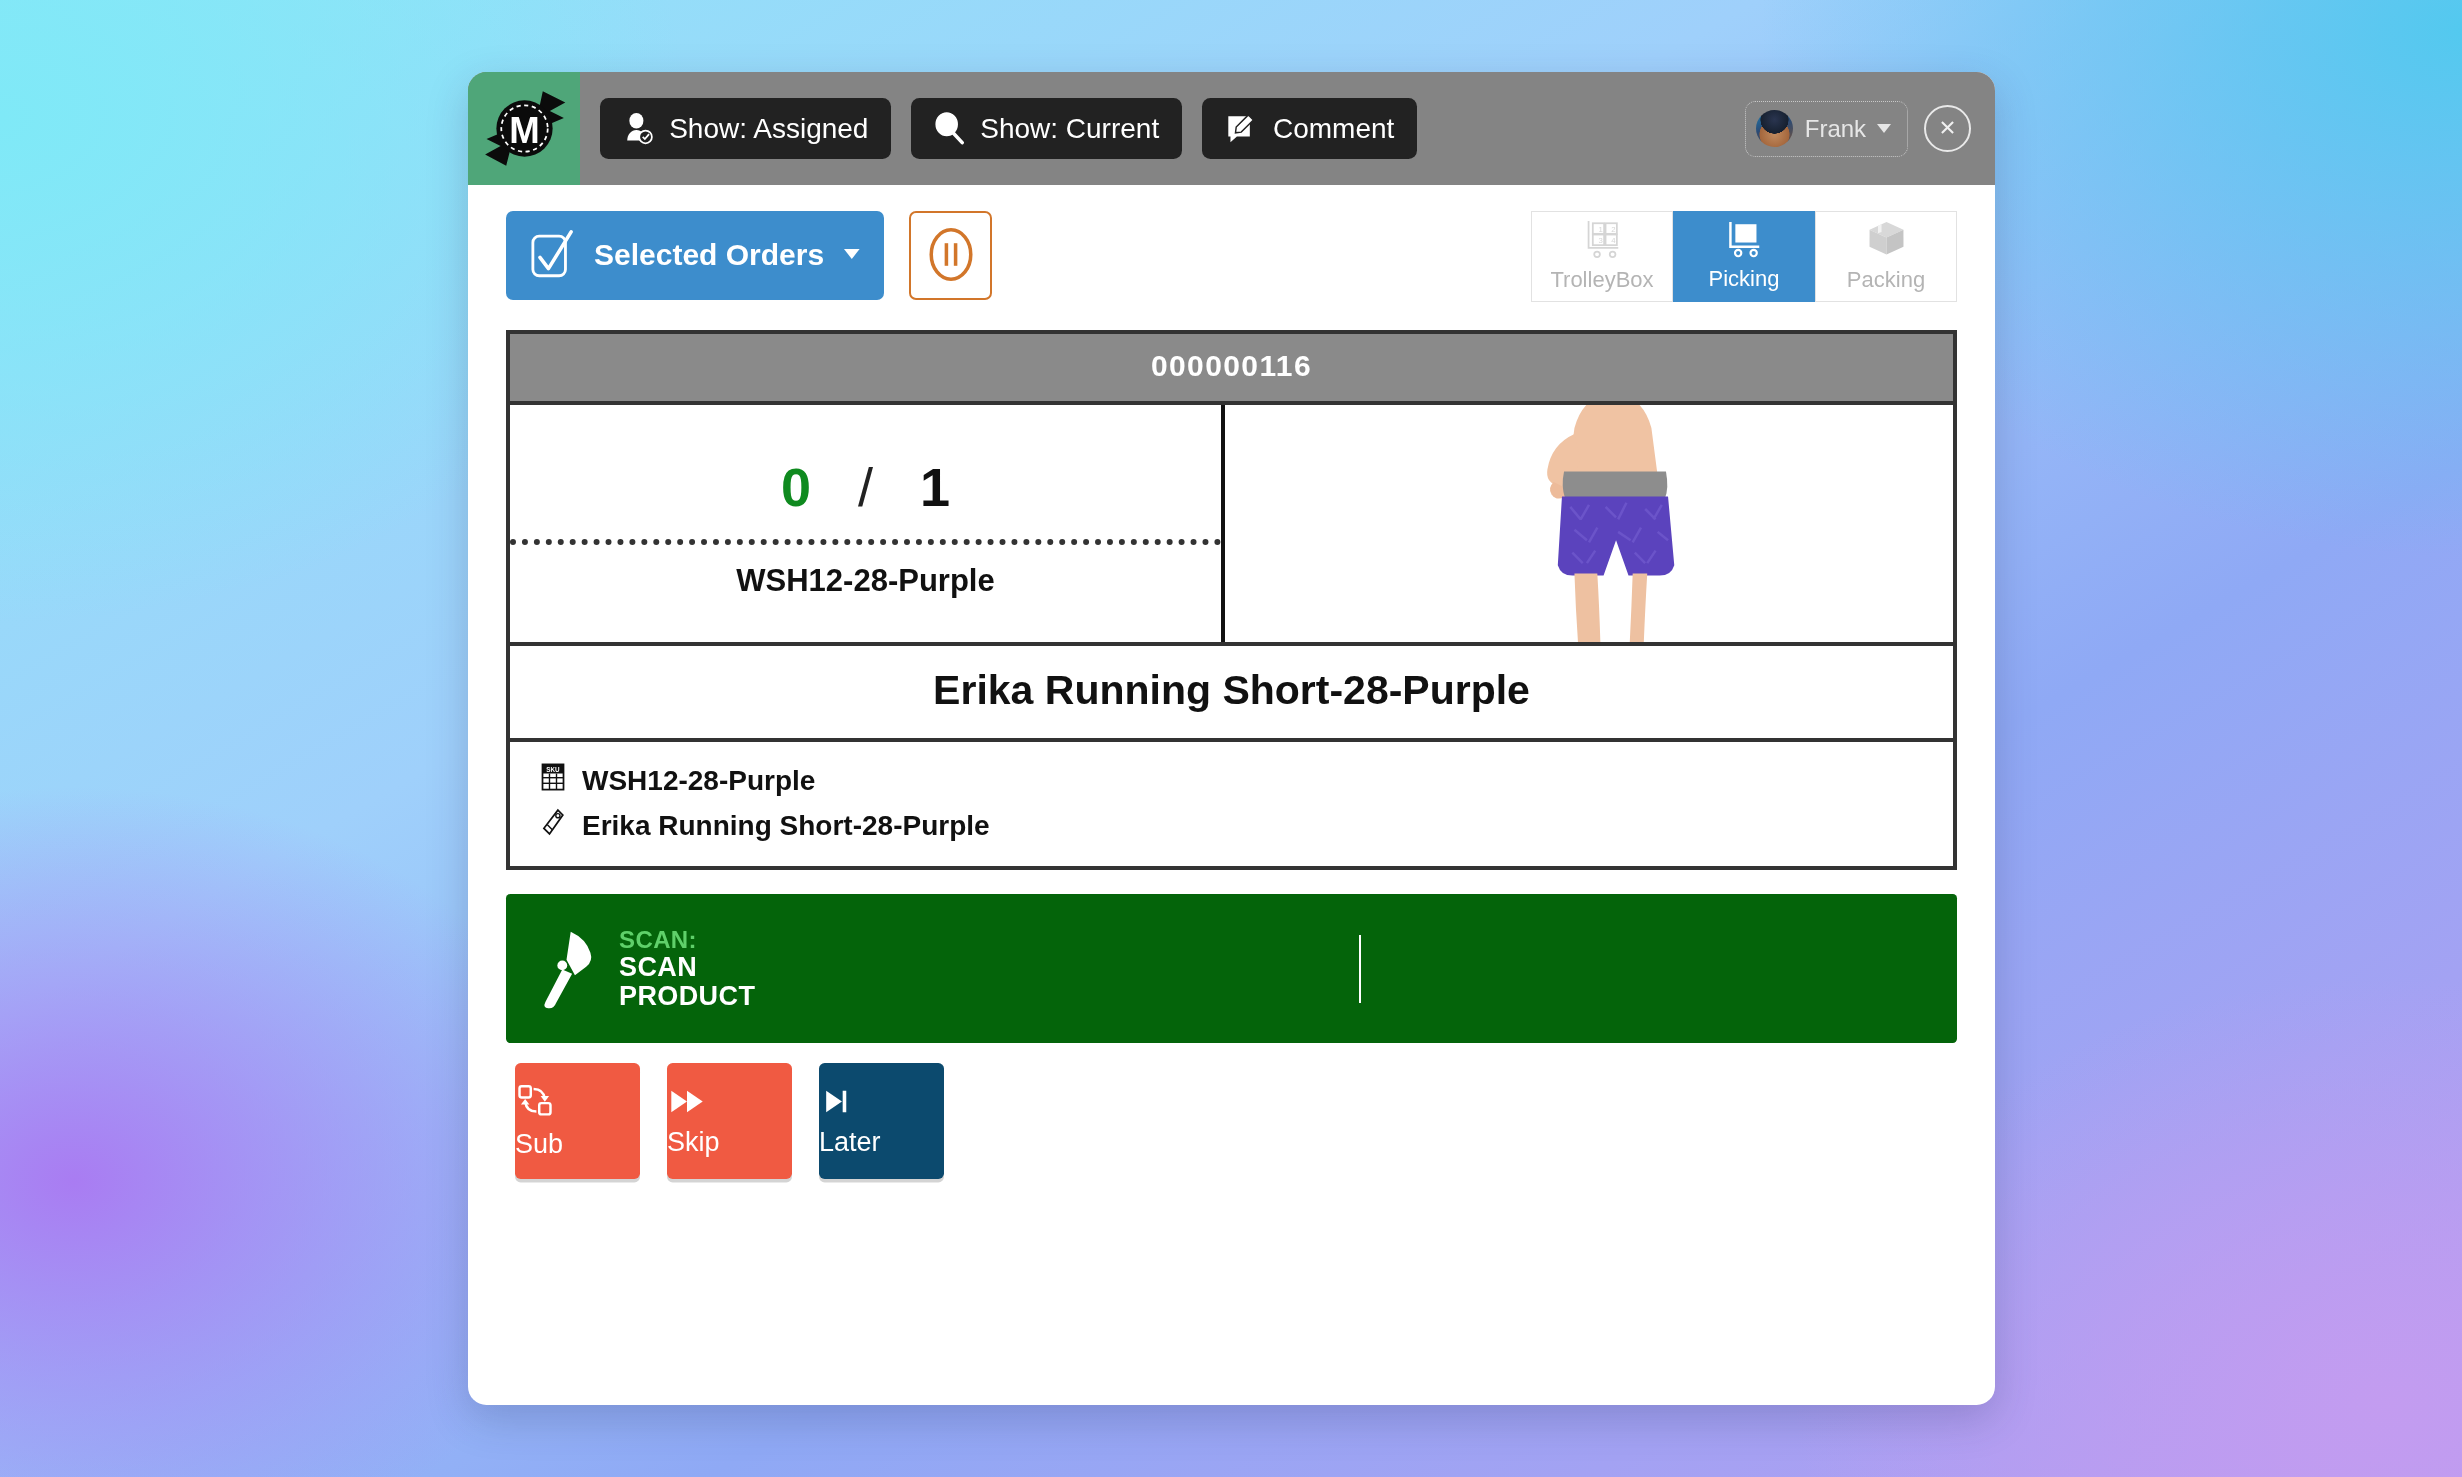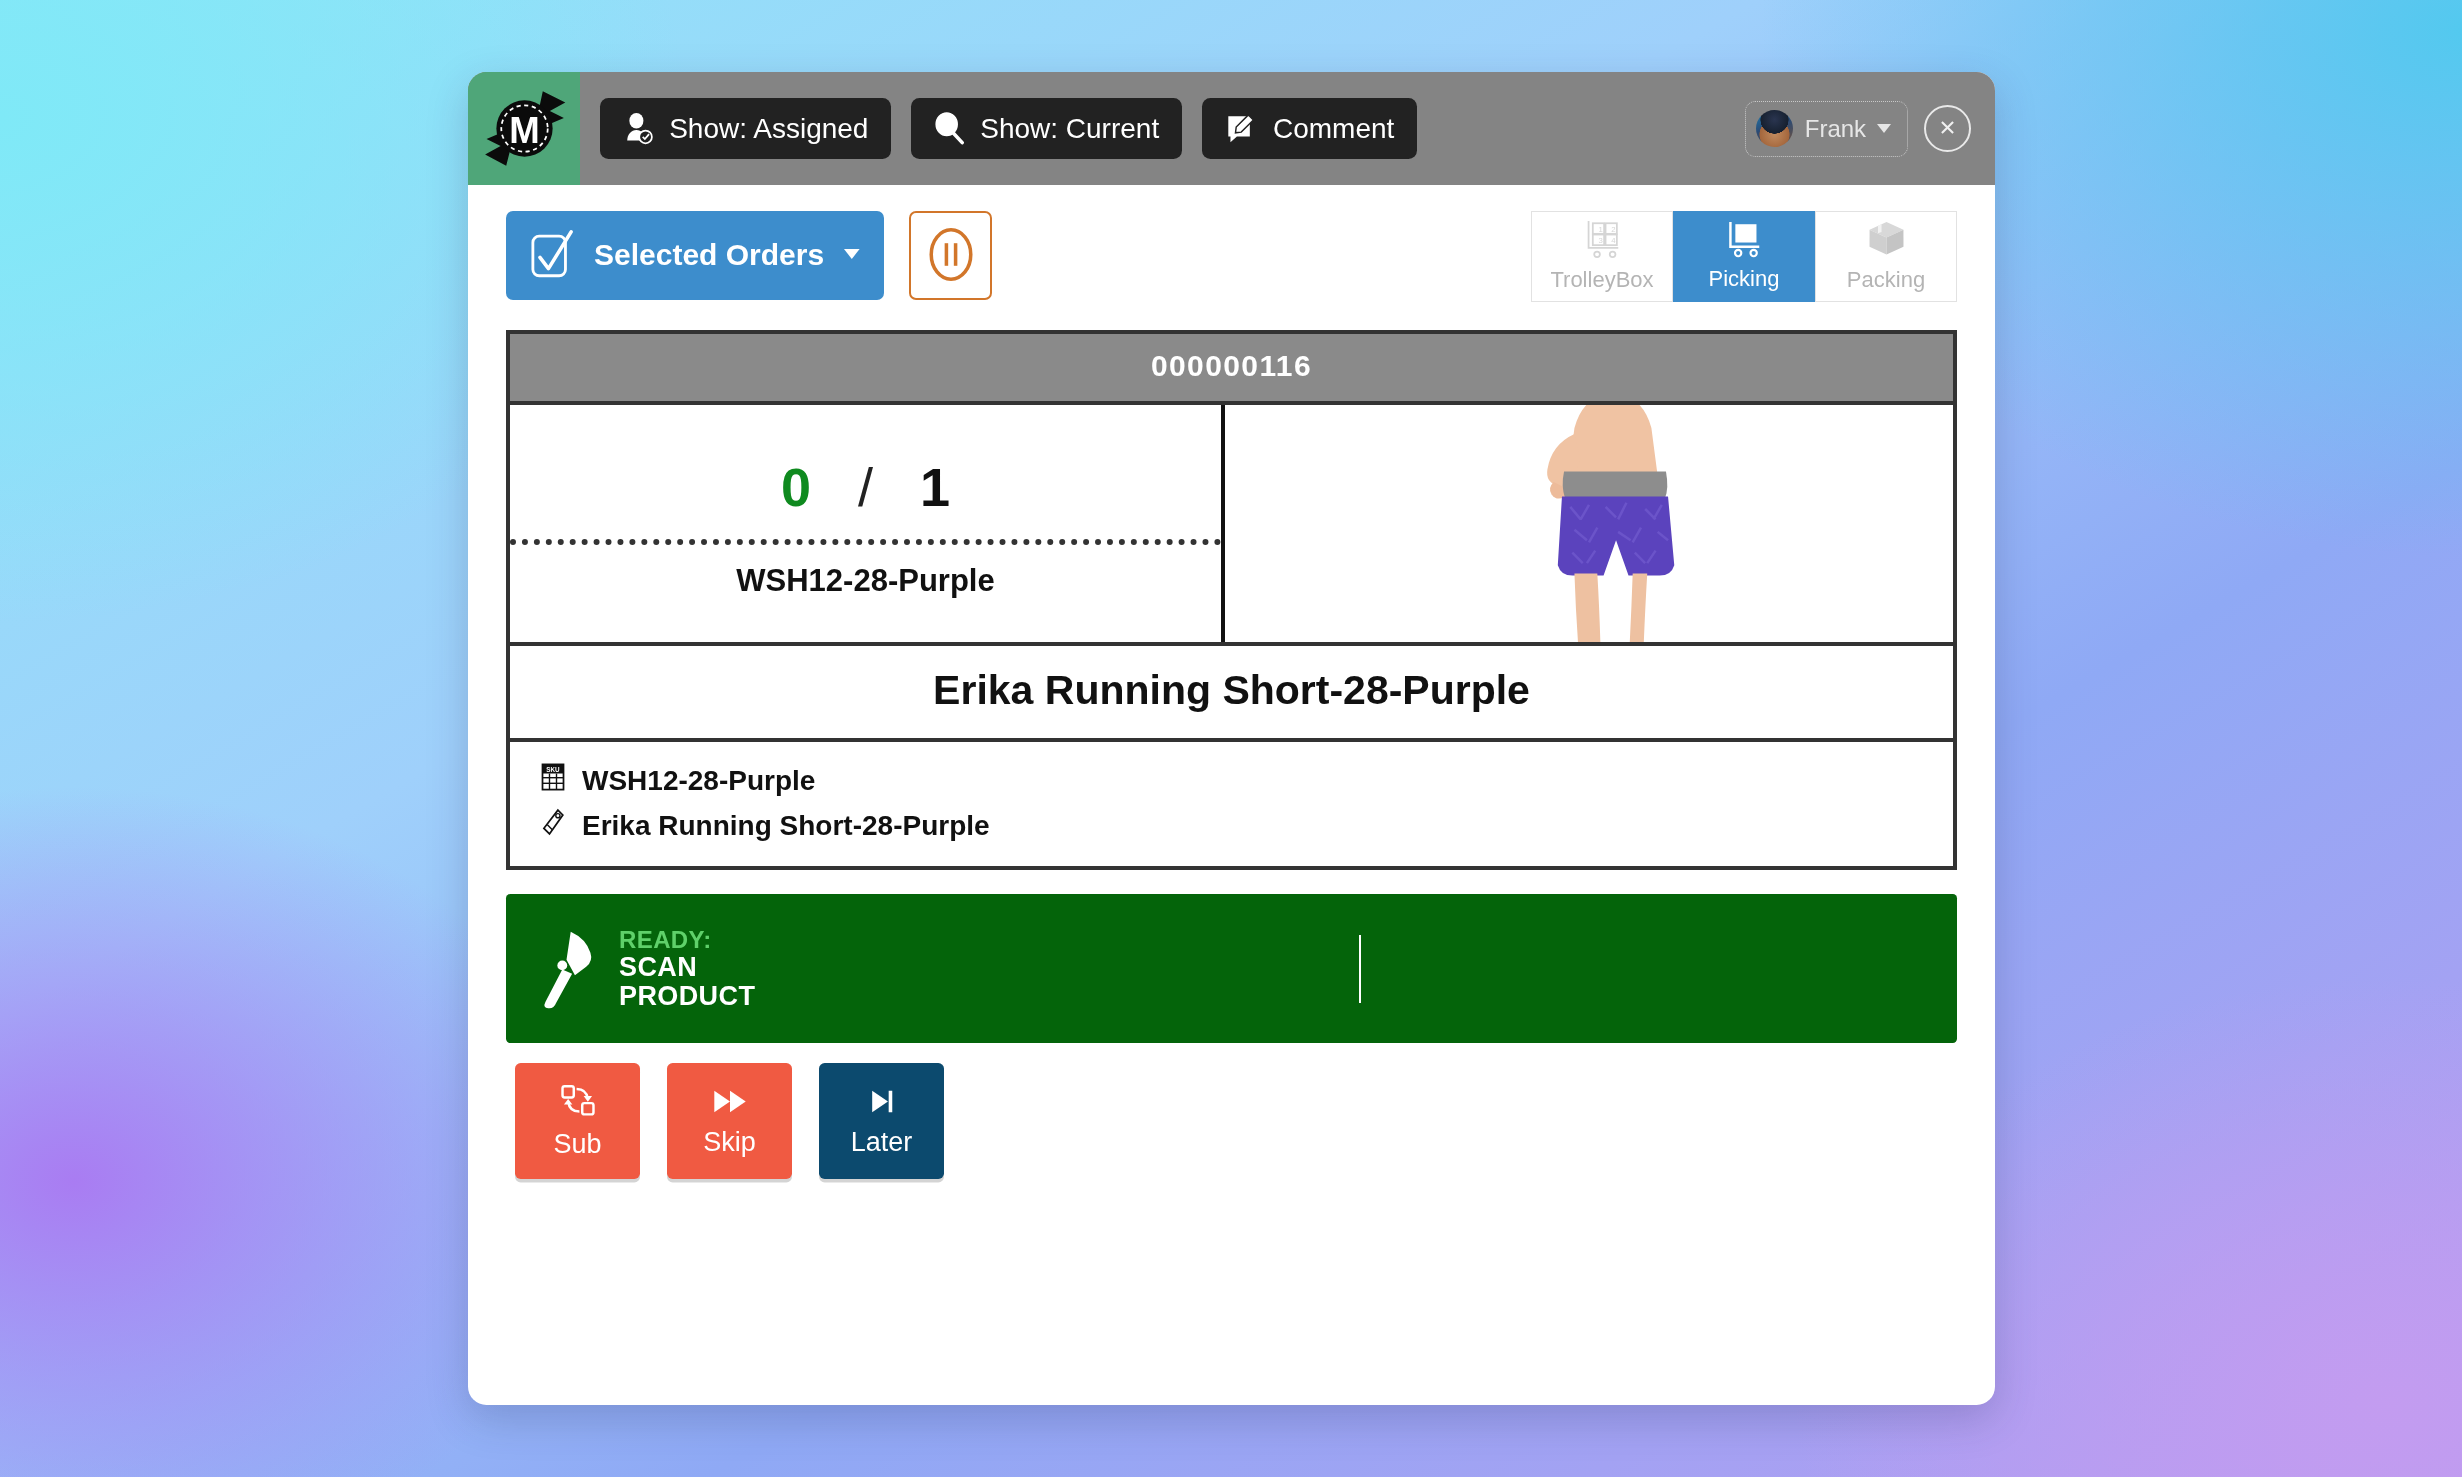--- a/index.html
+++ b/index.html
@@ -247,21 +247,21 @@
   
   .actions {
     margin: 20px 0 0 47px;
     display: flex; gap: 27px;
     flex: 0 0 auto;
   }
   .abtn {
     width: 125px; height: 116px;
     border-radius: 5.7px;
     display: flex; flex-direction: column;
-    align-items: center; justify-content: center;
+    align-items: flex-start; justify-content: center;
     gap: 7px;
     cursor: pointer;
     box-shadow: 0 3.5px 0 rgba(0,0,0,0.17);
   }
   .abtn .albl { color:#fff; font-size: 27px; }
   .abtn.red { background: #f05a42; }
   .abtn.tan { background: #0c4a6e; }
   .abtn.tan .albl { color: #ffffff; }
 </style>
 </head>
@@ -483,21 +483,21 @@
 
   <div class="scanbar">
     <span>
       <svg width="65" height="83" viewBox="0 0 92 118">
         <path d="M52 8 q22 10 28 30 q4 12 -6 20 l-16 12 l-12 -22 z" fill="#ffffff"></path>
         <circle cx="40" cy="56" r="7" fill="#ffffff"></circle>
         <path d="M40 62 L16 108 q-4 8 4 9 q8 1 11 -7 L54 68 z" fill="#ffffff"></path>
       </svg>
     </span>
     <div class="scan-text">
-      <div class="scan-ready">READY:</div>
+      <div class="scan-ready">SCAN:</div>
       <div class="scan-l1">SCAN</div>
       <div class="scan-l2">PRODUCT</div>
     </div>
     <span class="scan-caret"></span>
   </div>
 
   <div class="actions">
     <div class="abtn red">
       <span>
         <svg width="40" height="38" viewBox="0 0 56 54">

